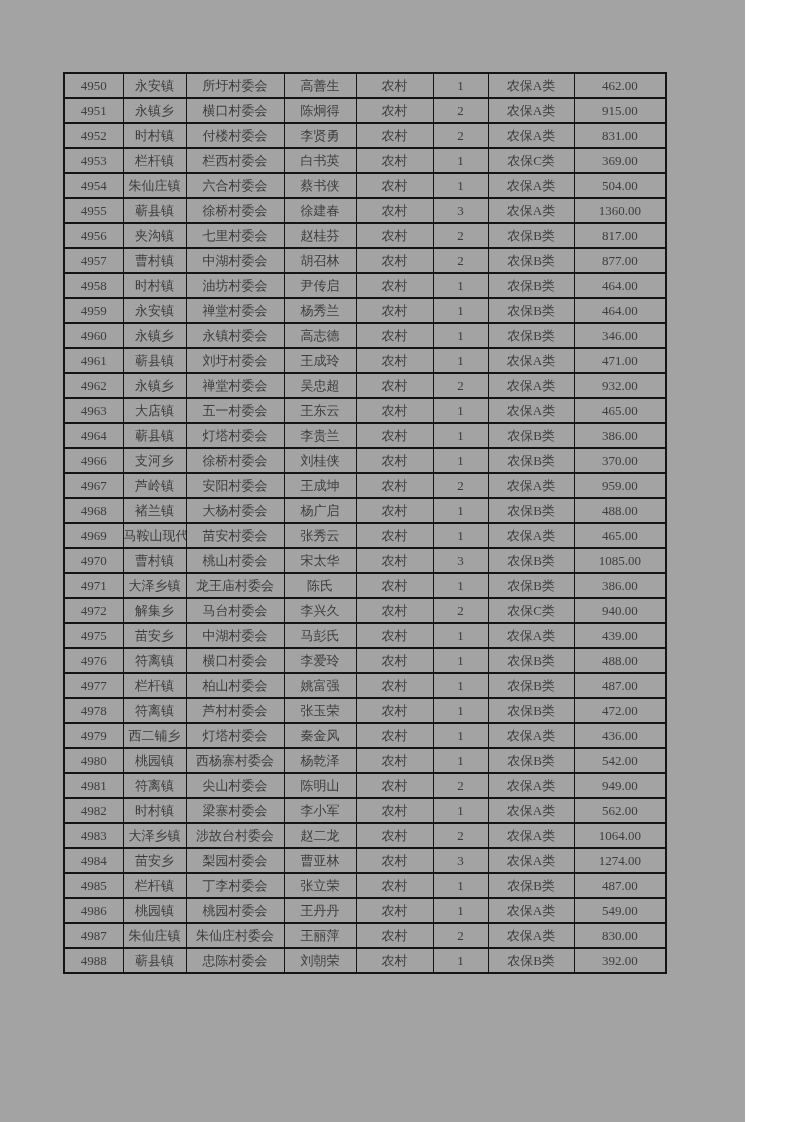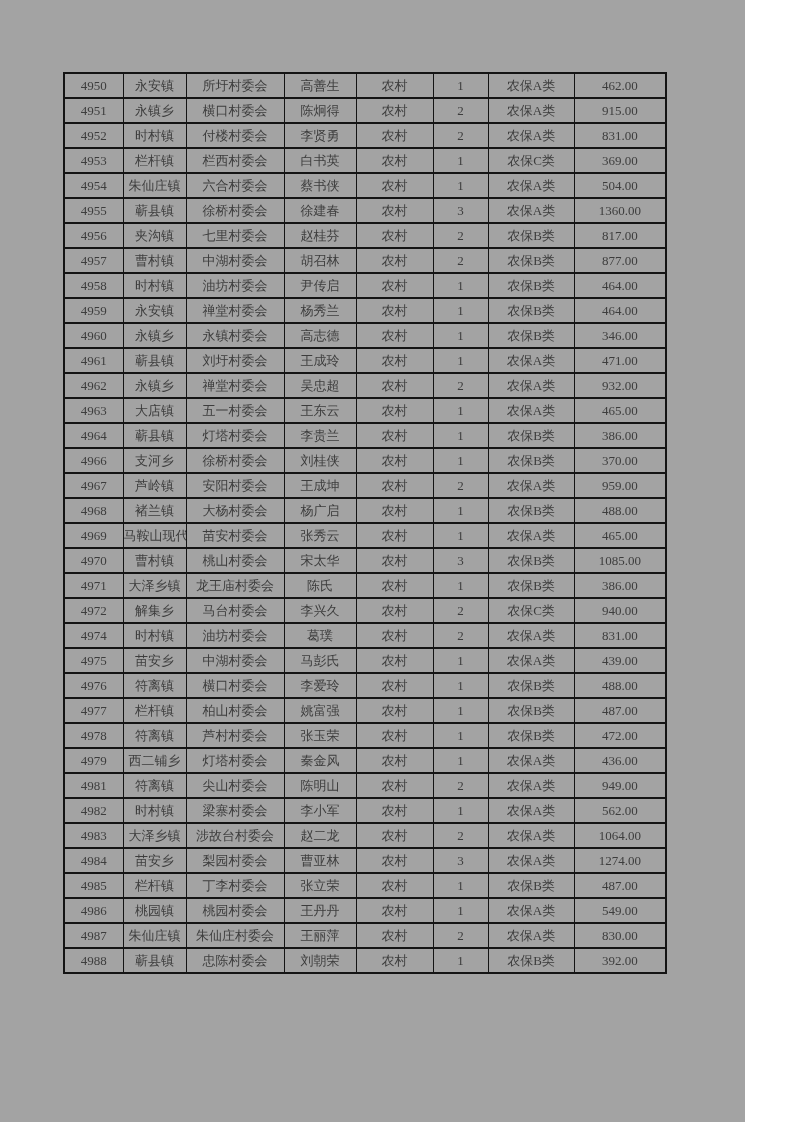--- a/index.html
+++ b/index.html
@@ -264,30 +264,20 @@
           <td>4972</td>
           <td>解集乡</td>
           <td>马台村委会</td>
           <td>李兴久</td>
           <td>农村</td>
           <td>2</td>
           <td>农保C类</td>
           <td>940.00</td>
         </tr>
         <tr>
-          <td>4974</td>
-          <td>时村镇</td>
-          <td>油坊村委会</td>
-          <td>葛璞</td>
-          <td>农村</td>
-          <td>2</td>
-          <td>农保A类</td>
-          <td>831.00</td>
-        </tr>
-        <tr>
           <td>4975</td>
           <td>苗安乡</td>
           <td>中湖村委会</td>
           <td>马彭氏</td>
           <td>农村</td>
           <td>1</td>
           <td>农保A类</td>
           <td>439.00</td>
         </tr>
         <tr>
@@ -322,20 +312,30 @@
         </tr>
         <tr>
           <td>4979</td>
           <td>西二铺乡</td>
           <td>灯塔村委会</td>
           <td>秦金风</td>
           <td>农村</td>
           <td>1</td>
           <td>农保A类</td>
           <td>436.00</td>
+        </tr>
+        <tr>
+          <td>4980</td>
+          <td>桃园镇</td>
+          <td>西杨寨村委会</td>
+          <td>杨乾泽</td>
+          <td>农村</td>
+          <td>1</td>
+          <td>农保B类</td>
+          <td>542.00</td>
         </tr>
         <tr>
           <td>4981</td>
           <td>符离镇</td>
           <td>尖山村委会</td>
           <td>陈明山</td>
           <td>农村</td>
           <td>2</td>
           <td>农保A类</td>
           <td>949.00</td>

